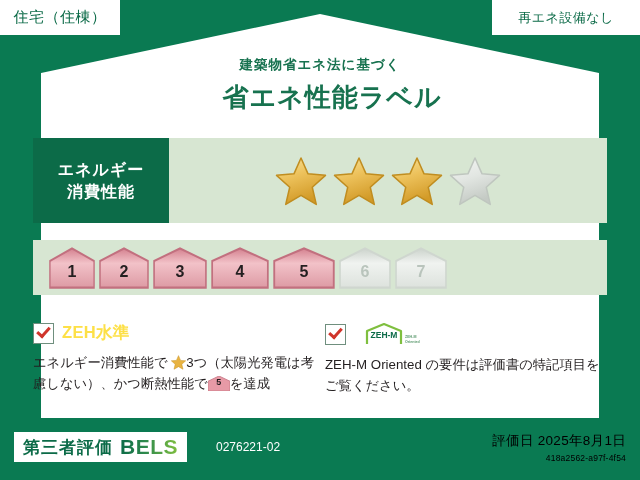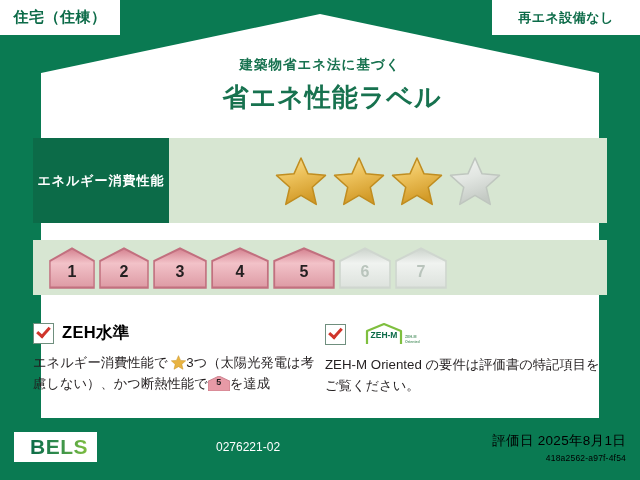--- a/index.html
+++ b/index.html
@@ -16,21 +16,21 @@
   
   .roof{
     position:absolute;left:41px;top:14px;width:558px;height:404px;
     background:#ffffff;
     clip-path:polygon(0% 14.6%, 50% 0%, 100% 14.6%, 100% 100%, 0% 100%);
   }
 
   
   .tag{
     position:absolute;top:0;background:#ffffff;
-    color:#0c6b48;font-weight:bold;
+    color:#0c6b48;font-weight:normal;
     display:flex;align-items:center;justify-content:center;
     letter-spacing:.5px;
   }
   .tag-left{left:0;width:120px;height:35px;font-size:15px;}
   .tag-right{right:0;width:148px;height:35px;font-size:13px;}
 
   
   .title-wrap{
     position:absolute;left:0;right:0;top:56px;text-align:center;
     color:#17724f;
@@ -40,22 +40,22 @@
 
   
   .row{
     position:absolute;left:33px;width:574px;display:flex;
   }
   .row-energy{top:138px;height:85px;}
   .row-insul{top:240px;height:55px;}
 
   .row-head{
     width:136px;background:#0c6b48;color:#ffffff;
-    display:flex;flex-direction:row;align-items:center;justify-content:center;
-    font-weight:bold;font-size:13px;line-height:1.35;letter-spacing:1px;
+    display:flex;flex-direction:column;align-items:center;justify-content:center;
+    font-weight:bold;font-size:16px;line-height:1.35;letter-spacing:1px;
     flex:none;
   }
   .row-body{
     flex:1;background:#d7e6d2;display:flex;align-items:center;
   }
   .row-energy .row-body{justify-content:center;gap:4px;}
   .row-insul .row-body{justify-content:flex-start;padding-left:16px;gap:4px;}
 
   
   .star{width:54px;height:52px;display:block;}
@@ -80,21 +80,21 @@
   .chk{
     width:19px;height:19px;border:1.5px solid #6f8f7e;background:#fff;
     position:relative;flex:none;
   }
   .chk:after{
     content:"";position:absolute;left:3px;top:3px;width:10px;height:5px;
     border-left:3px solid #d0352b;border-bottom:3px solid #d0352b;
     transform:rotate(-48deg);
   }
   .note-title{
-    font-size:16.5px;font-weight:bold;color:#000000;letter-spacing:.3px;
+    font-size:16.5px;font-weight:bold;color:#fde047;letter-spacing:.3px;
   }
   .note-body{
     margin-top:9px;font-size:13.3px;line-height:1.55;color:#231f20;
   }
   .inline-star{display:inline-block;vertical-align:-3px;width:15px;height:15px;}
   .inline-five{
     display:inline-block;vertical-align:-3px;width:22px;height:15px;position:relative;
   }
   .inline-five svg{position:absolute;left:0;top:0;width:100%;height:100%;}
   .inline-five b{
@@ -364,20 +364,21 @@
           </span>
         </span>
       </div>
       <div class="note-body">ZEH-M Oriented の要件は評価書の特記項目をご覧ください。</div>
     </div>
 
   </div>
 
   <div class="footer">
     <div class="bels-chip">
+      <span class="bels-jp">第三者評価</span>
       <span class="bels-en">BELS</span>
     </div>
     <div class="bels-no">0276221-02</div>
     <div class="eval">
       <div class="eval-date">
         <span>評価日</span>
         <span>2025年8月1日</span>
       </div>
       <div class="eval-hash">418a2562-a97f-4f54</div>
     </div>

